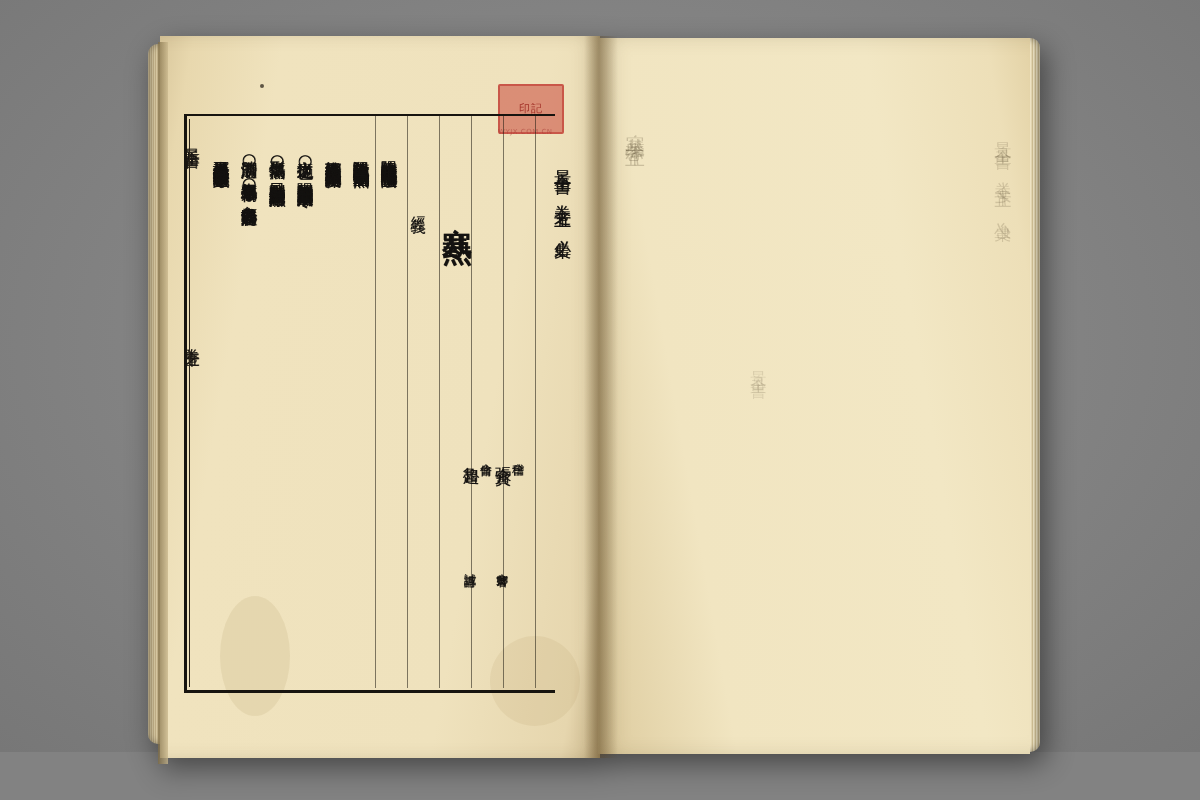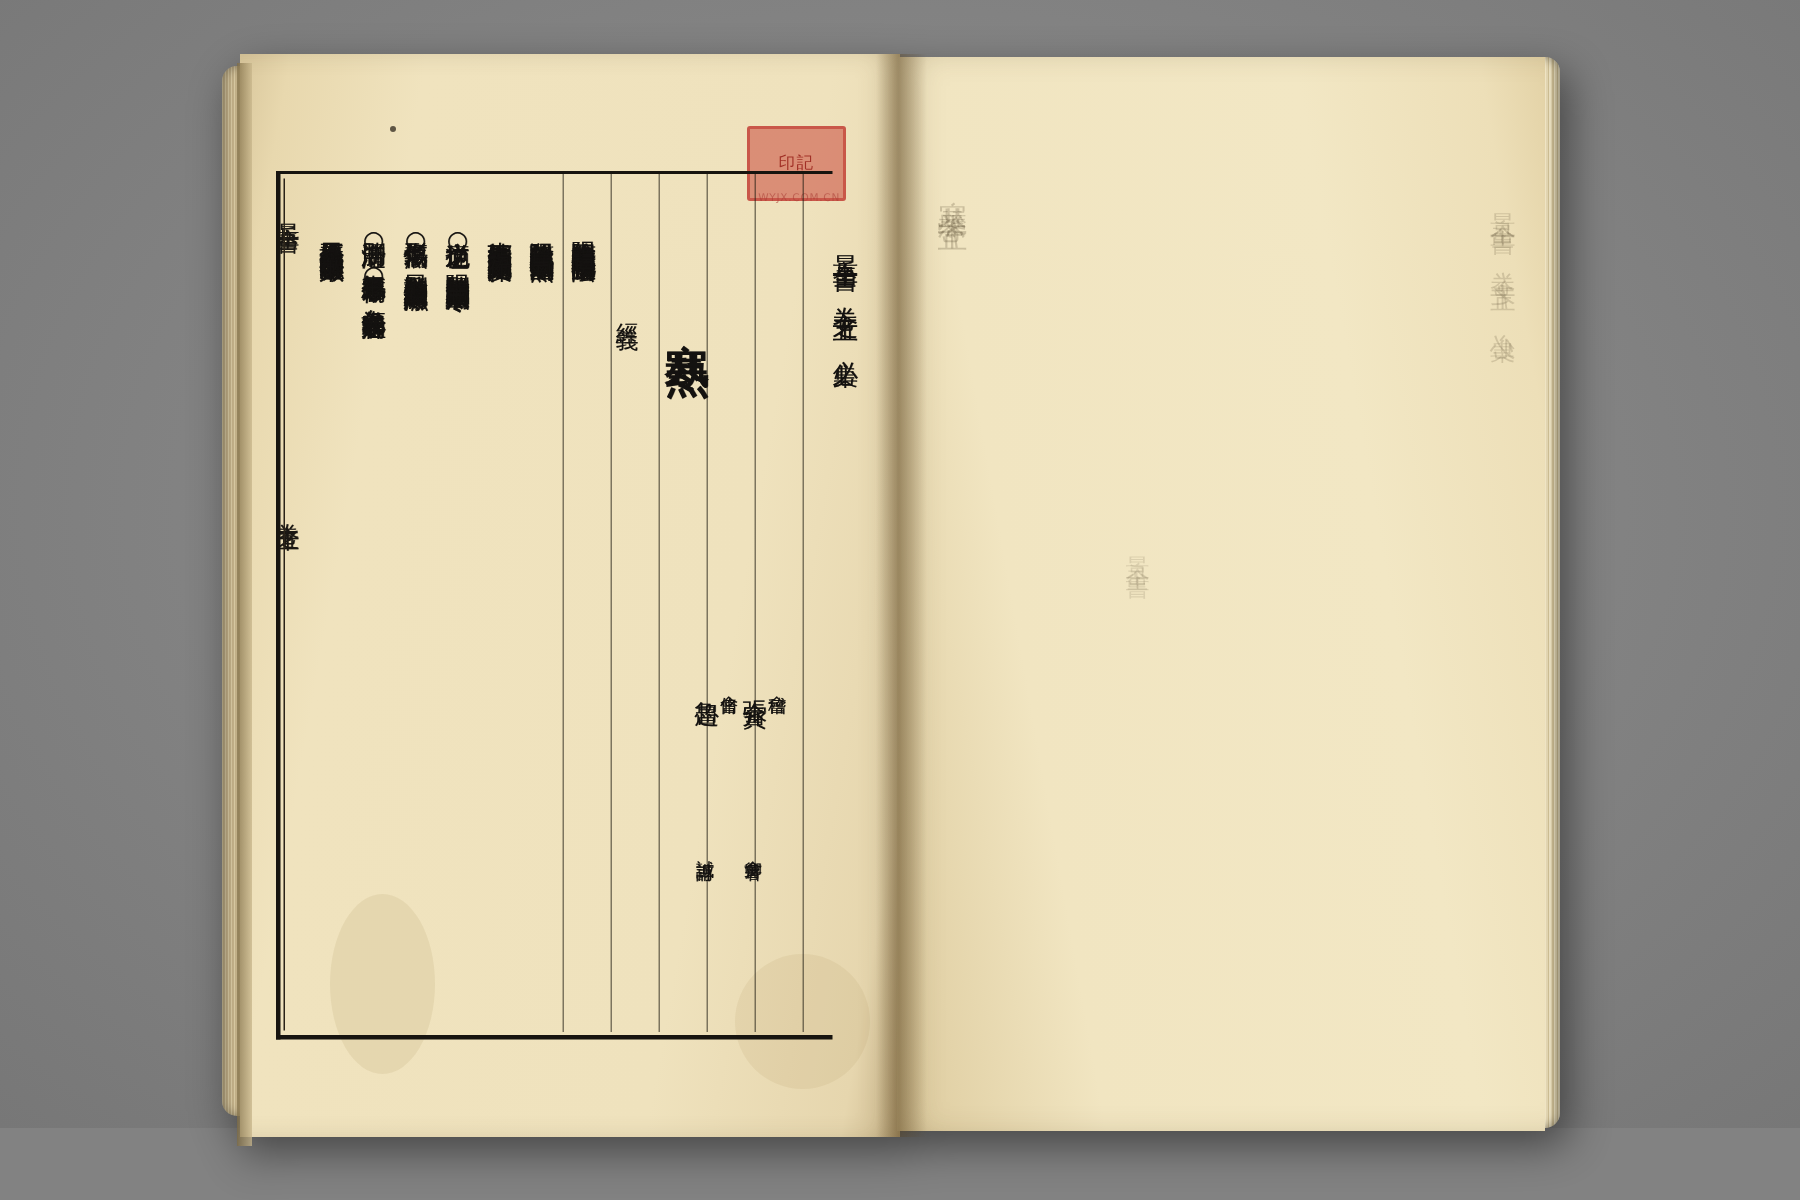--- a/index.html
+++ b/index.html
@@ -200,21 +200,21 @@
     font-family: "DejaVu Serif", serif;
     letter-spacing: 1px;
     line-height: 1.1;
     text-align: center;
   }
   .seal-url {
     position: absolute;
     left: 338px;
     top: 92px;
     width: 62px;
-    text-align: right;
+    text-align: left;
     color: rgba(170,60,52,0.55);
     font-size: 7px;
     letter-spacing: 0.5px;
     font-family: "DejaVu Sans", sans-serif;
   }
 
   
   .speck {
     position: absolute;
     left: 100px;

